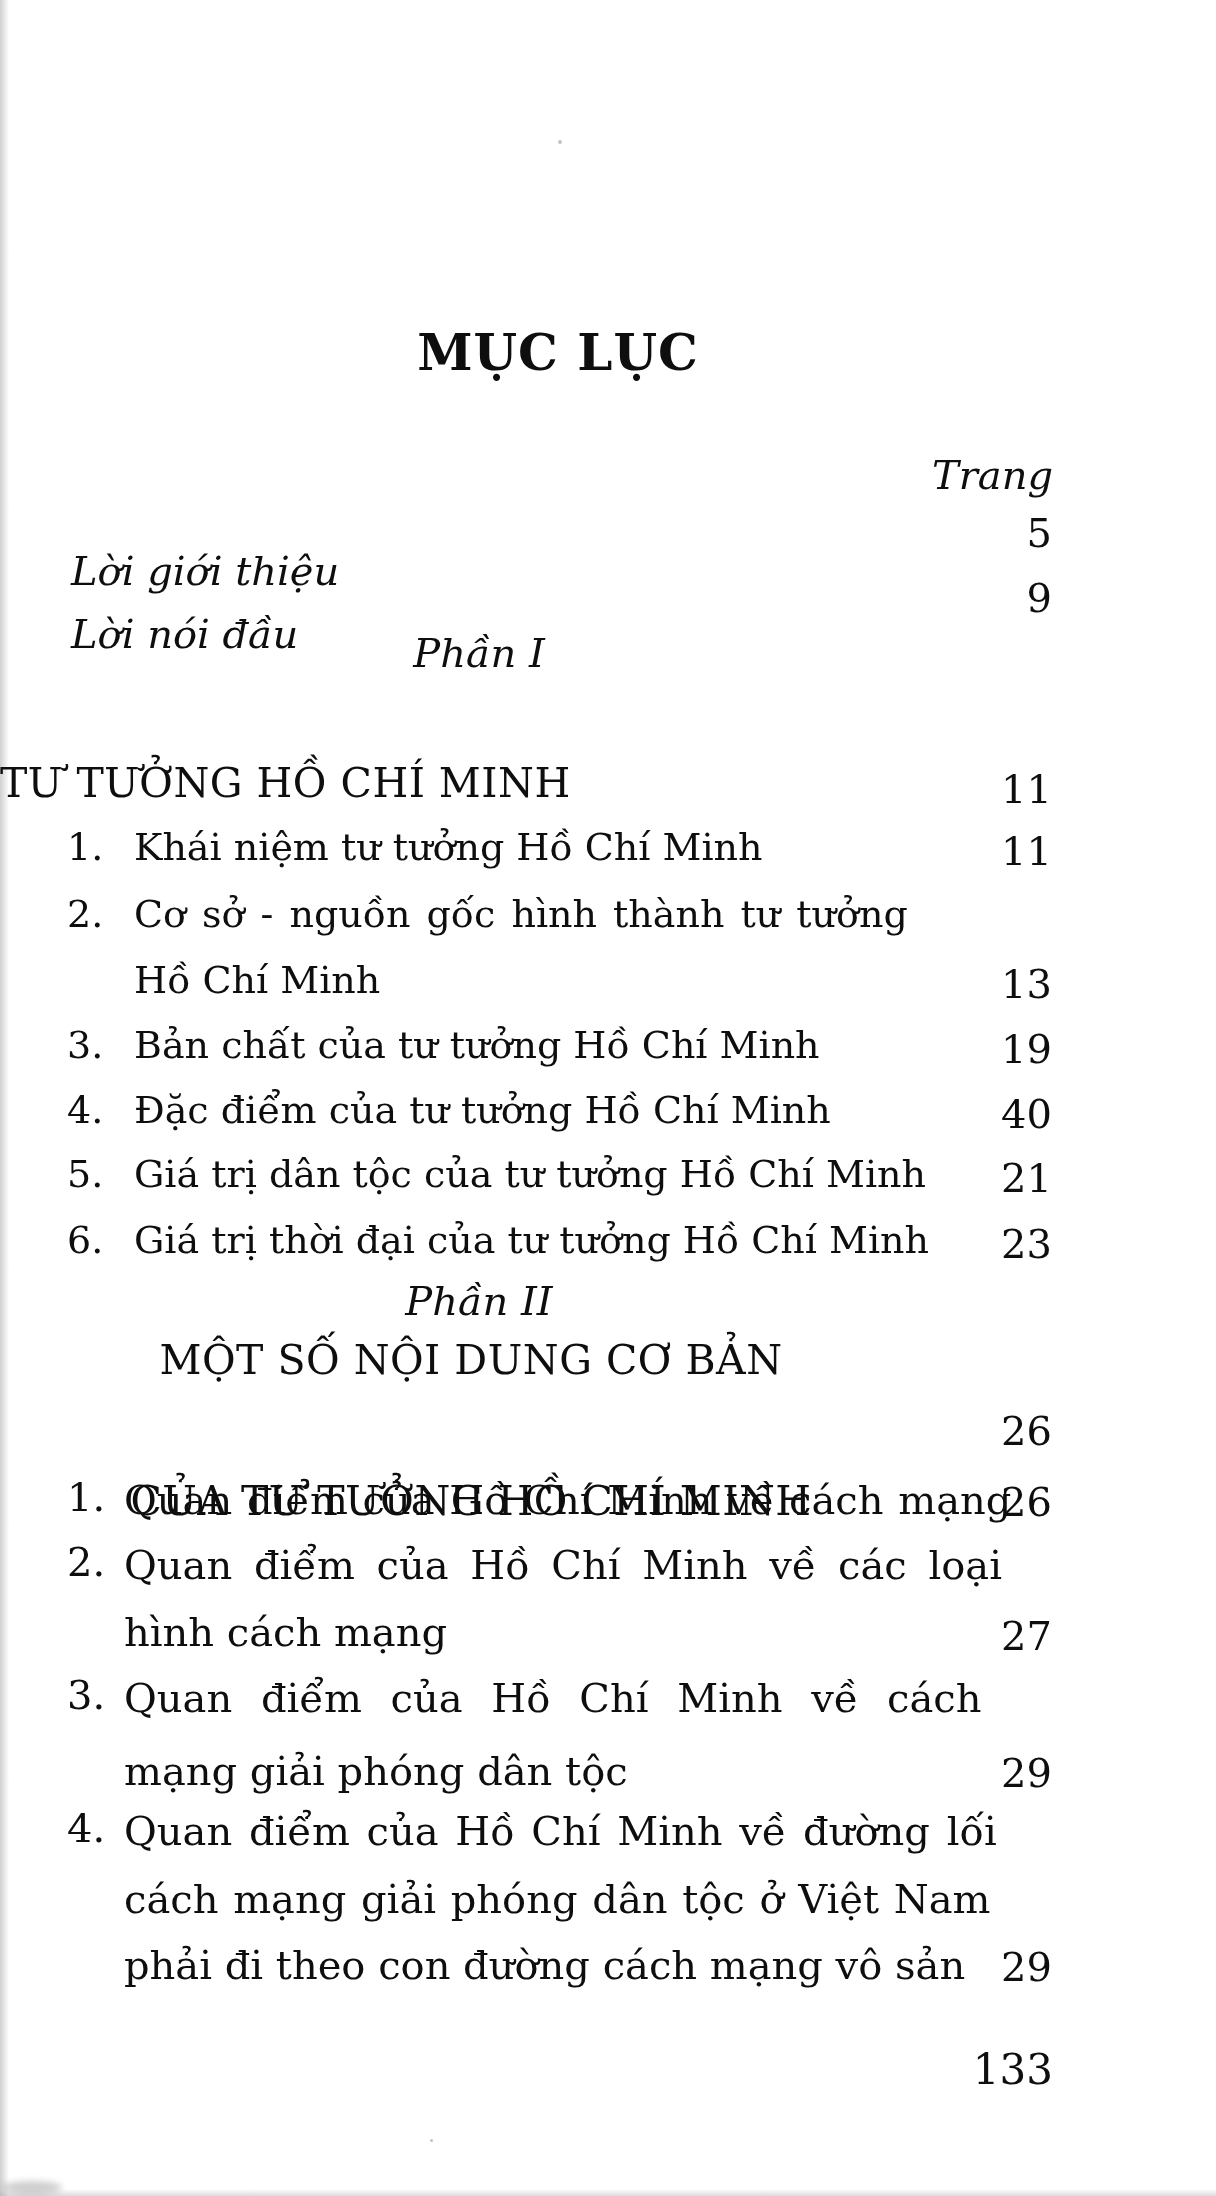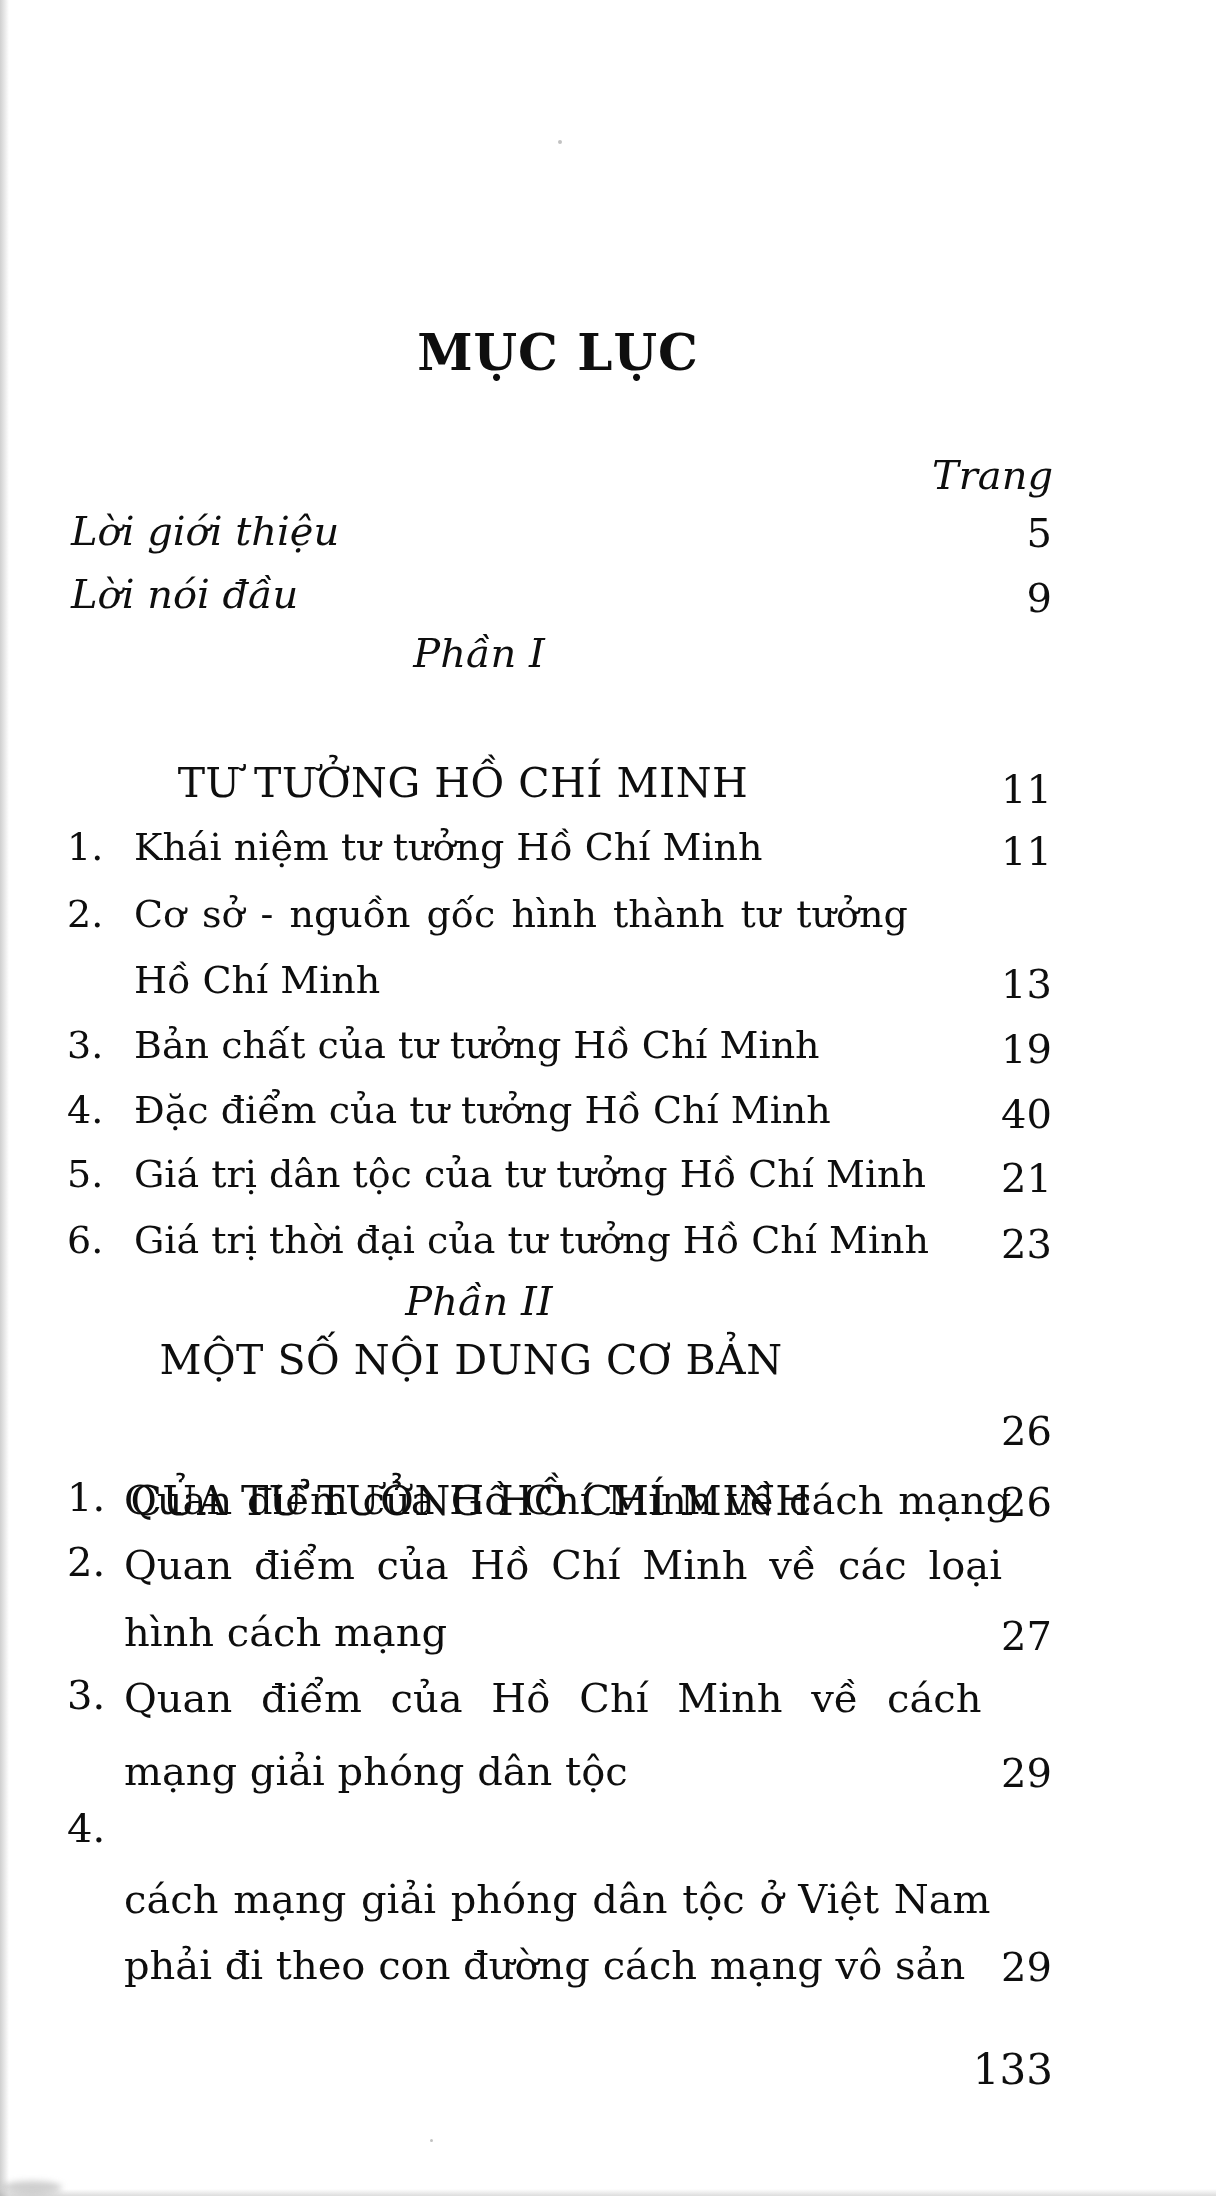--- a/index.html
+++ b/index.html
@@ -7,31 +7,31 @@
     position:relative;
     width:1216px; height:2196px;
     background:#ffffff;
     overflow:hidden;
     font-family:"DejaVu Serif","Liberation Serif",serif;
     color:#0e0e0e;
   }
   .line { position:absolute; white-space:nowrap; line-height:1.15; }
   .italic { font-style:italic; }
   .bold { font-weight:bold; }
-  .fm { left:71px; font-size:40px; }
+  .fm { left:71px; font-size:40px;margin-top:40px; }
   .num { left:67px; font-size:38px; }
   .num2 { left:67px; font-size:40px; }
   .txt { left:134px; font-size:38px; }
   .txt2 { left:124px; font-size:40px; }
   .pagenum { position:absolute; right:164px; width:110px; text-align:right; font-size:40px; line-height:1.15; }
   .title { left:0; width:1116px; text-align:center; font-size:50px; letter-spacing:1px; }
   .colhead { right:163px; font-size:40px; }
   .c479 { left:0; width:958px; text-align:center; font-size:40px; }
   .h480 { left:0; width:960px; text-align:center; font-size:41px; letter-spacing:0.5px; }
-  .h463 { left:0; width:926px; text-align:center; font-size:41px; letter-spacing:0.5px; }
+  .h463 { left:0; width:926px; font-size:41px; letter-spacing:0.5px; }
   .h471 { left:0; width:942px; text-align:center; font-size:41px; letter-spacing:0.5px; }
   .ws-2 { word-spacing:2px; }
   .ws-4 { word-spacing:4px; }
   .ws-8 { word-spacing:9px; }
   .ws-15 { word-spacing:16px; }
   .edge-left { position:absolute; left:0; top:0; width:9px; height:100%;
     background:linear-gradient(90deg, rgba(130,130,130,0.38), rgba(255,255,255,0)); }
   .edge-bottom { position:absolute; left:0; bottom:0; width:100%; height:7px;
     background:linear-gradient(0deg, rgba(140,140,140,0.30), rgba(255,255,255,0)); }
   .smudge { position:absolute; left:2px; bottom:2px; width:60px; height:13px;
@@ -102,19 +102,20 @@
   <div class="line txt2 ws-8" style="top:1542px">Quan điểm của Hồ Chí Minh về các loại</div>
   <div class="line txt2" style="top:1609px">hình cách mạng</div>
   <div class="pagenum" style="top:1613px">27</div>
 
   <div class="line num2" style="top:1672px">3.</div>
   <div class="line txt2 ws-15" style="top:1675px">Quan điểm của Hồ Chí Minh về cách</div>
   <div class="line txt2" style="top:1748px">mạng giải phóng dân tộc</div>
   <div class="pagenum" style="top:1750px">29</div>
 
   <div class="line num2" style="top:1805px">4.</div>
+  <div class="line txt2 ws-4" style="top:1808px">Quan điểm của Hồ Chí Minh về đường lối</div>
   <div class="line txt2 ws-2" style="top:1876px">cách mạng giải phóng dân tộc ở Việt Nam</div>
   <div class="line txt2" style="top:1942px">phải đi theo con đường cách mạng vô sản</div>
   <div class="pagenum" style="top:1944px">29</div>
 
   <div class="pagenum" style="top:2046px; right:163px; font-size:42px">133</div>
 
 </div>
 
 </body></html>

